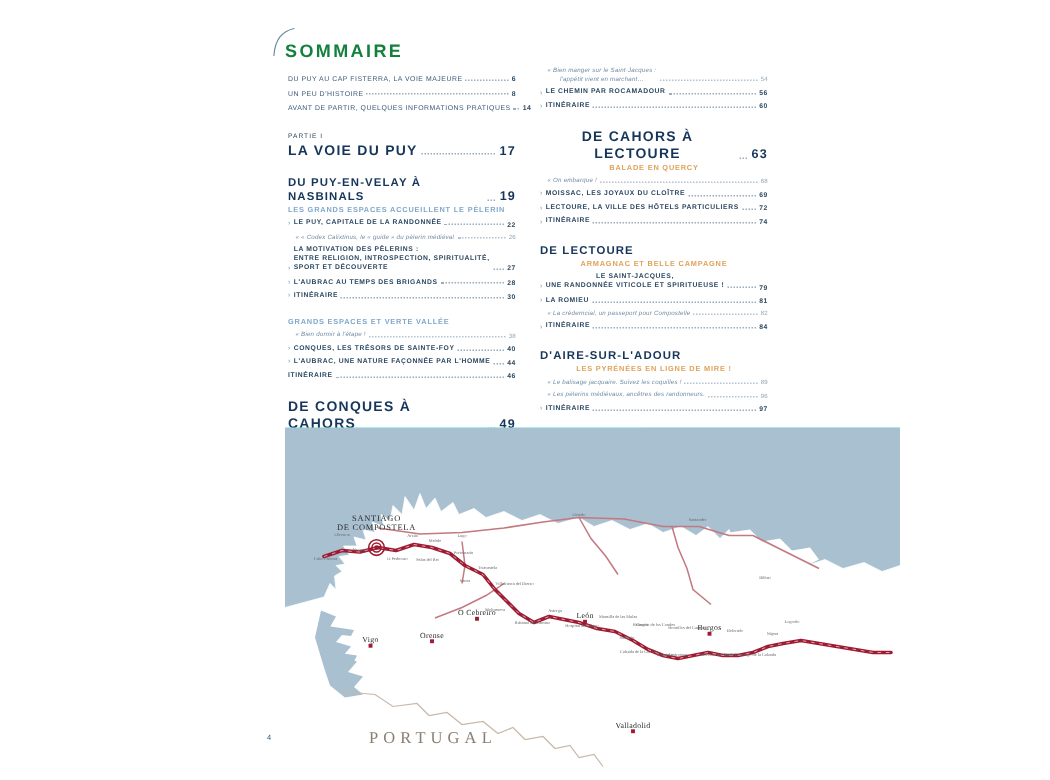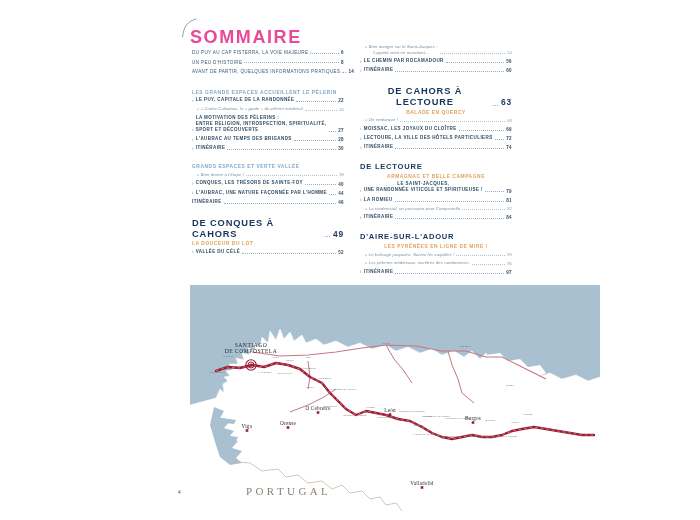--- a/index.html
+++ b/index.html
@@ -23,24 +23,24 @@
     background: #ffffff;
   }
 
   
   #header {
     position: absolute;
     left: 190px;
     top: 28px;
   }
   #sommaire-title {
-    font-size: 18px;
+    font-size: 12px;
     letter-spacing: 1.6px;
     font-weight: 600;
-    color: #ec4899;
+    color: #15803d;
     text-transform: uppercase;
     line-height: 1;
     text-align: right;
   }
   #swoosh {
     position: absolute;
     left: -9px;
     top: -10px;
     width: 18px;
     height: 20px;
@@ -227,20 +227,33 @@
       </div>
       <div class="intro-row">
         <span class="lbl">Avant de partir, quelques informations pratiques</span>
         <span class="dots"></span>
         <span class="pg">14</span>
       </div>
     </div>
 
   <div class="col" id="col-left">
       <div class="block">
+        <div class="part-label">Partie I</div>
+        <div class="chap">
+          <span class="ctitle">La Voie du Puy</span>
+          <span class="dots"></span>
+          <span class="pg">17</span>
+        </div>
+      </div>
+      <div class="block">
+        <div class="chap small">
+          <span class="ctitle">Du Puy-en-Velay à Nasbinals</span>
+          <span class="dots"></span>
+          <span class="pg">19</span>
+        </div>
         <div class="subt blue">Les grands espaces accueillent le pèlerin</div>
         <div class="entry">
           <span class="bullet">›</span>
           <span class="txt">Le Puy, capitale de la randonnée</span>
           <span class="dots"></span>
           <span class="pg">22</span>
         </div>
         <div class="sub-entry">
           <span class="txt">« « Codex Calixtinus, le « guide » du pèlerin médiéval</span>
           <span class="dots"></span>

